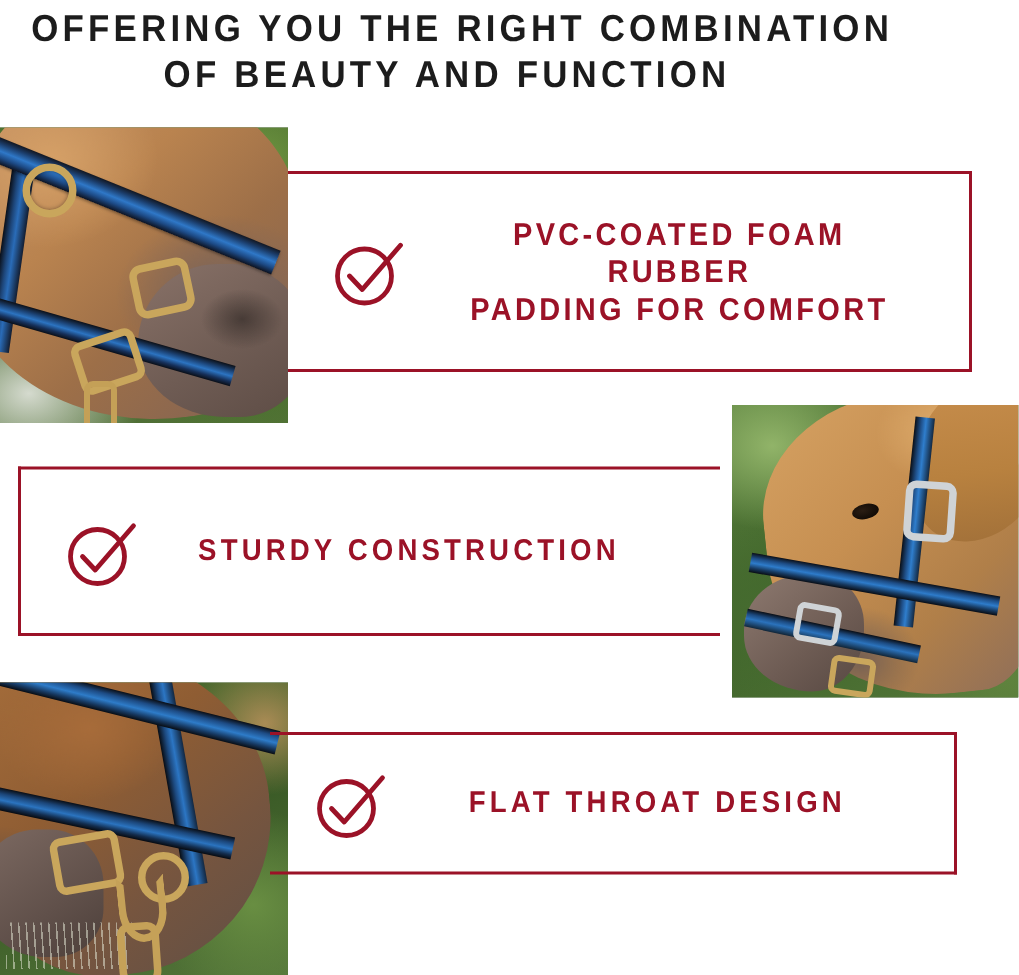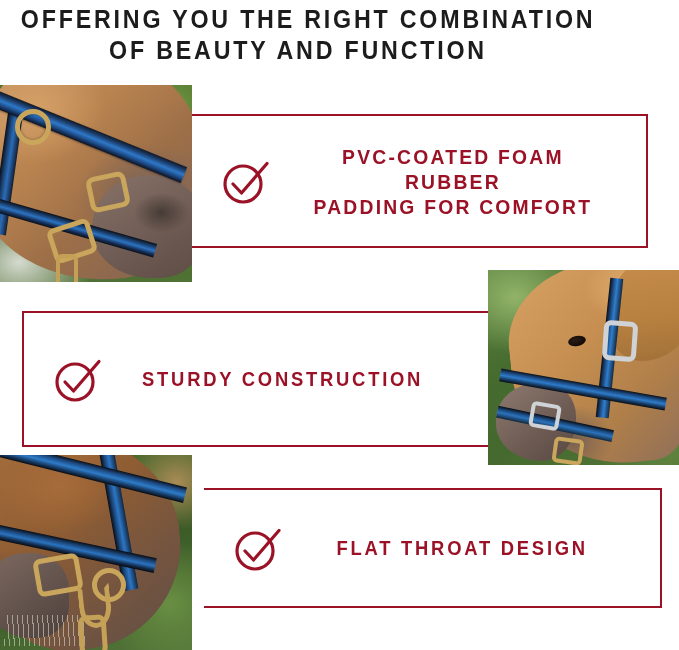--- a/index.html
+++ b/index.html
@@ -333,22 +333,22 @@
     border-left: 0;
   }
   .feature-box.open-right {
     border-top: 2px solid #9b1227;
     border-left: 2px solid #9b1227;
     border-bottom: 2px solid #9b1227;
     border-right: 0;
   }
 
   #feature-box-padding { left: 192px; top: 114px; width: 456px; height: 134px; }
-  #feature-box-sturdy  { left: 22px;  top: 311px; width: 468px; height: 136px; }
-  #feature-box-throat  { left: 204px; top: 488px; width: 458px; height: 120px; }
+  #feature-box-sturdy  { left: 12px;  top: 311px; width: 468px; height: 113px; }
+  #feature-box-throat  { left: 180px; top: 488px; width: 458px; height: 95px; }
 
   .check-icon {
     flex: 0 0 auto;
     width: 52px;
     height: 52px;
     margin-left: 28px;
     margin-right: 8px;
   }
   .check-icon svg { display: block; width: 52px; height: 52px; }
 

